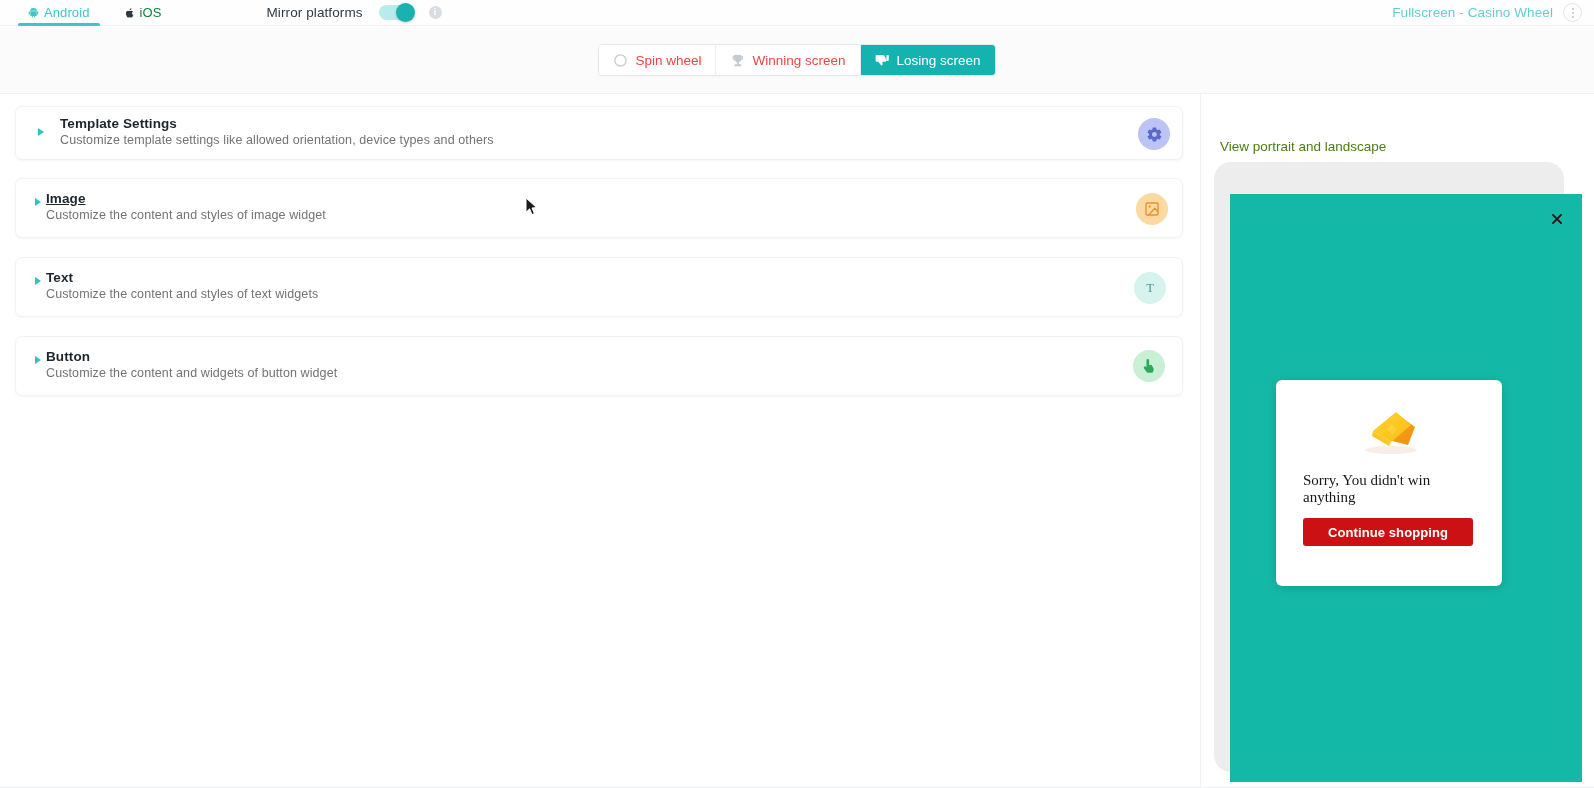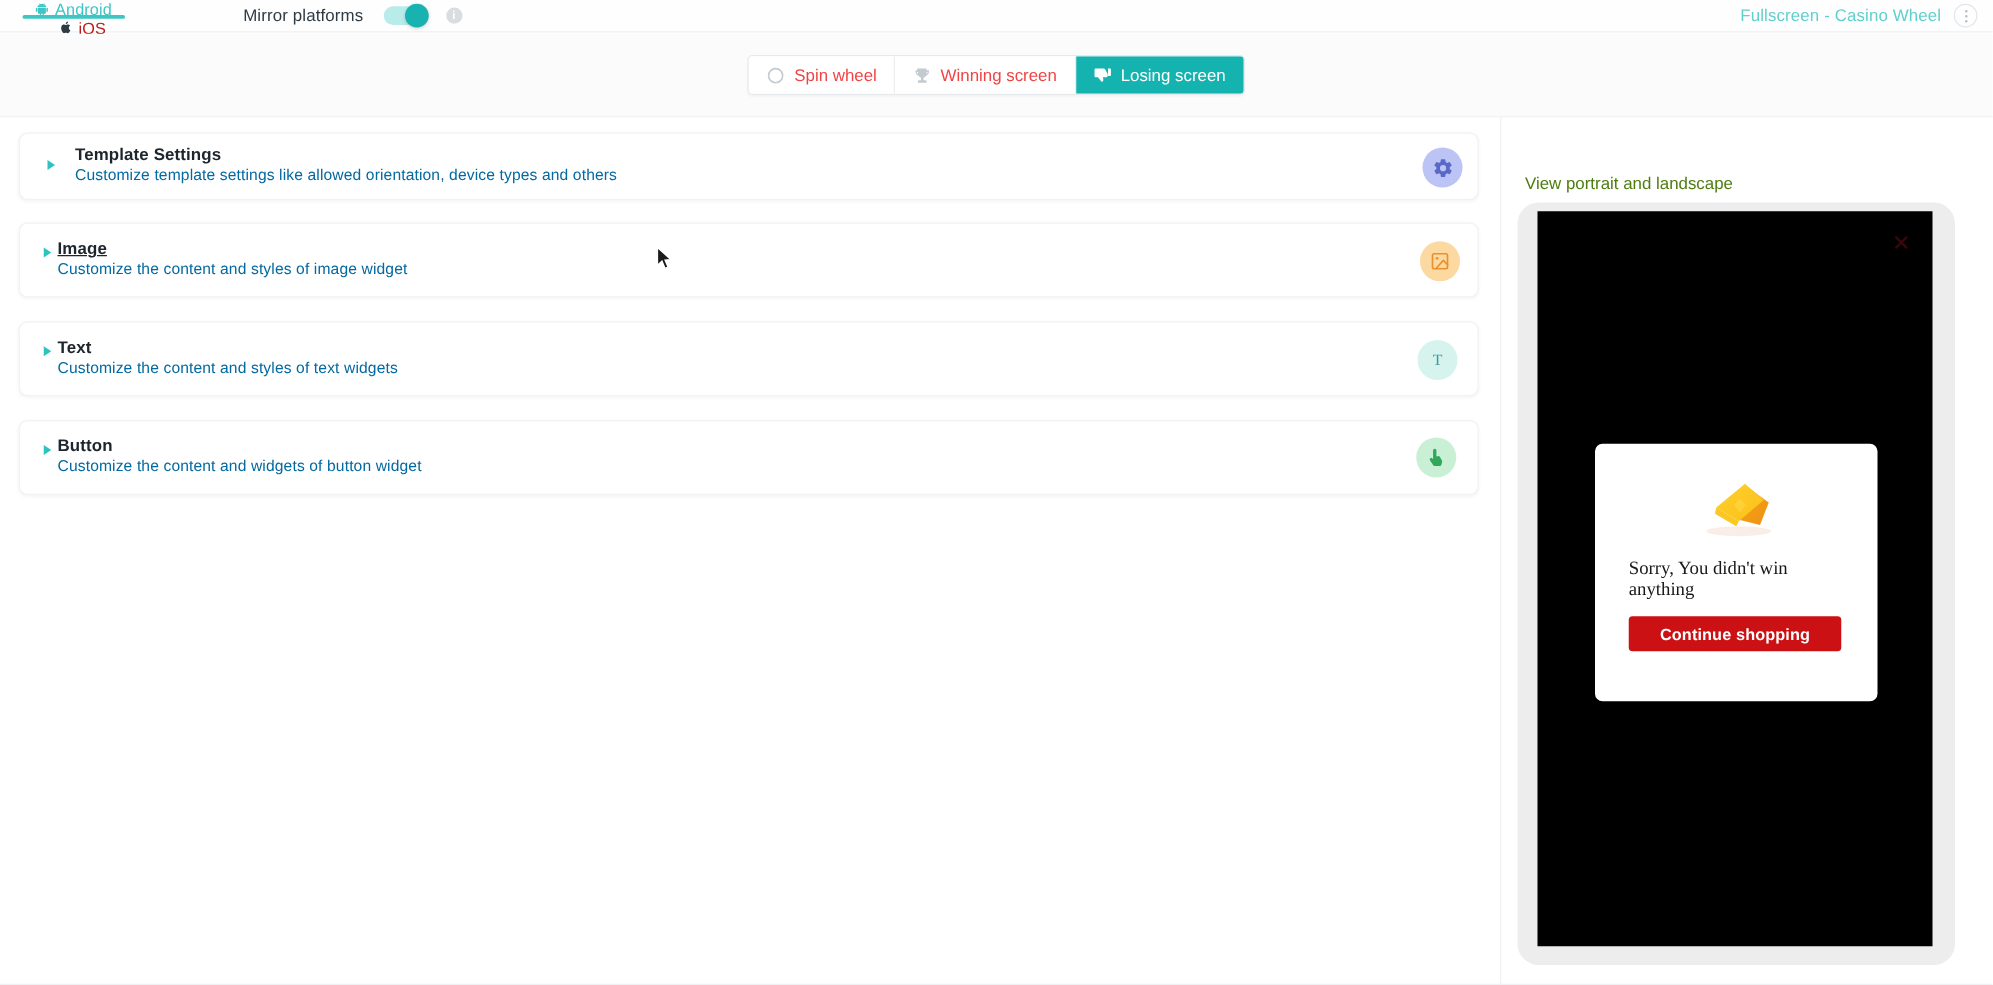--- a/index.html
+++ b/index.html
@@ -10,33 +10,33 @@
     overflow: hidden;
   }
 
   
   .topbar {
     position: absolute; left: 0; top: 0; width: 1594px; height: 26px;
     background: #fefefe;
     border-bottom: 1px solid #eef0f2;
     display: flex; align-items: center;
   }
-  .plat-tabs { display: flex; align-items: center; height: 26px; margin-left: 18px; flex-direction: column; }
+  .plat-tabs { display: flex; align-items: center; height: 26px; margin-left: 18px; }
   .plat-tab {
     display: flex; align-items: center; gap: 5px;
     height: 26px; padding: 0 10px;
     font-size: 13px; letter-spacing: .1px;
     cursor: pointer; position: relative;
   }
   .plat-tab.active { color: #3dc6c3; }
   .plat-tab.active::after {
     content: ""; position: absolute; left: 0; right: 0; bottom: 0;
     height: 3px; background: #3dc6c3; border-radius: 2px;
   }
-  .plat-tab.inactive { color: #b91c1c; margin-left: 14px; }
+  .plat-tab.inactive { color: #15803d; margin-left: 14px; }
   .ico-android { width: 11px; height: 11px; display: block; }
   .ico-apple { width: 11px; height: 12px; display: block; }
 
   .mirror-wrap {
     display: flex; align-items: center; gap: 16px;
     margin-left: 95px;
   }
   .mirror-label { font-size: 13.5px; color: #2e3a44; letter-spacing: .1px; }
   .toggle {
     width: 34px; height: 15px; border-radius: 8px;
@@ -103,21 +103,21 @@
   }
   .panel-inner { position: relative; width: 100%; height: 100%; }
   .caret {
     position: absolute; width: 0; height: 0;
     border-left: 6px solid #2cc3c0;
     border-top: 4.5px solid transparent;
     border-bottom: 4.5px solid transparent;
     cursor: pointer;
   }
   .panel-title { position: absolute; font-size: 13.5px; font-weight: bold; color: #1d252d; letter-spacing: .1px; }
-  .panel-sub  { position: absolute; font-size: 12.5px; color: #0369a1; letter-spacing: .1px; }
+  .panel-sub  { position: absolute; font-size: 12.5px; color: #737373; letter-spacing: .1px; }
   .panel-ico-wrap {
     position: absolute; width: 32px; height: 32px; border-radius: 50%;
     display: flex; align-items: center; justify-content: center;
     cursor: pointer;
   }
   .panel-ico-wrap svg { display: block; }
 
   
   .preview-pane {
     position: absolute; left: 1200px; top: 94px; width: 394px; height: 694px;
@@ -135,23 +135,23 @@
     font-size: 13.5px; color: #4d7c0f; cursor: pointer;
   }
 
   .phone-frame {
     position: absolute; left: 13px; top: 68px;
     width: 350px; height: 610px;
     background: #ededee;
     border-radius: 17px;
   }
   .phone-screen {
-    position: absolute; left: 1230px; top: 169px;
-    width: 316px; height: 588px;
-    background: #000000;
+    position: absolute; left: 1230px; top: 194px;
+    width: 352px; height: 588px;
+    background: #14b8a6;
     overflow: hidden;
   }
   .close-x {
     position: absolute; right: 18px; top: 18px;
     width: 14px; height: 14px; cursor: pointer;
   }
   .modal-card {
     position: absolute; left: 46px; top: 186px;
     width: 226px; height: 206px;
     background: #ffffff; border-radius: 6px;

